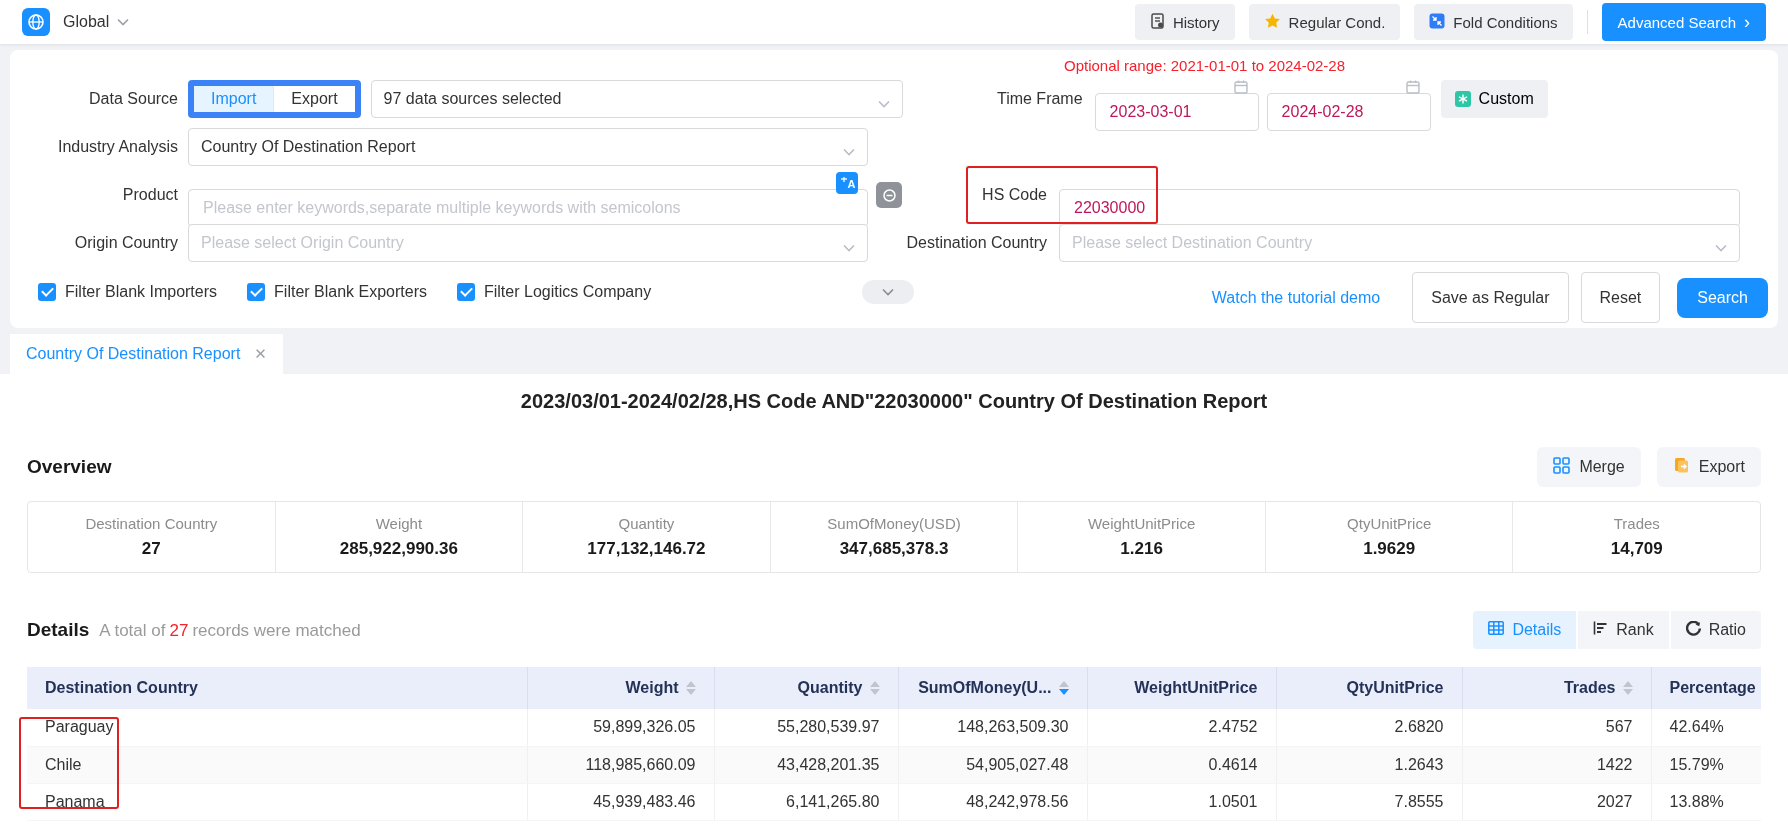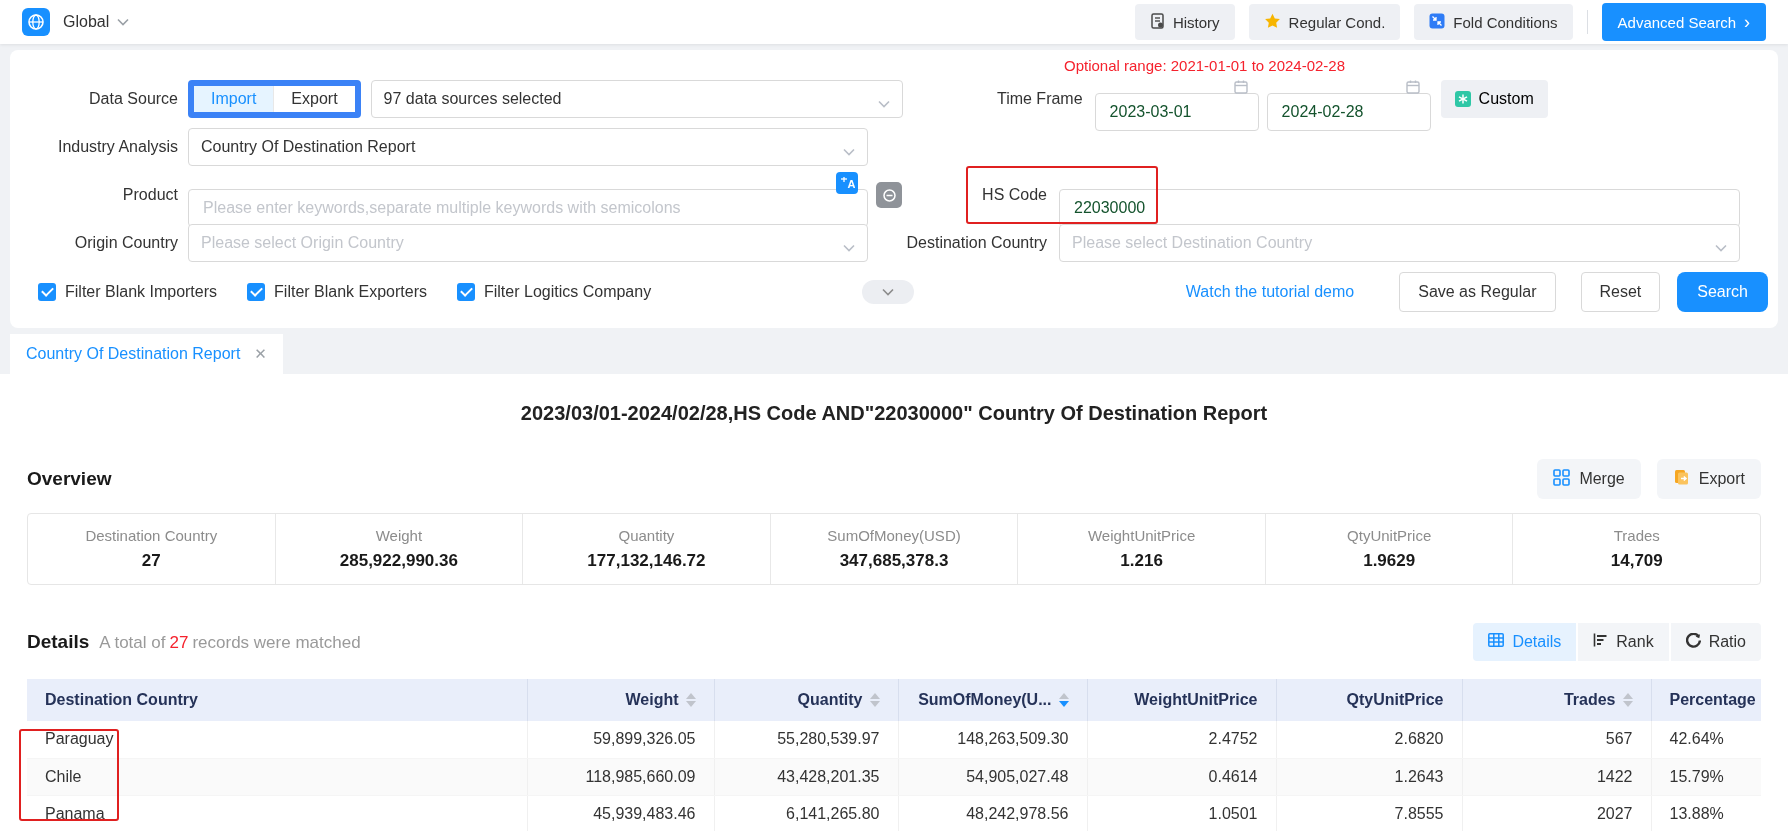--- a/index.html
+++ b/index.html
@@ -31,21 +31,21 @@
   .flabel { width:140px; min-width:140px; text-align:right; margin-right:10px; font-size:16px; color:#333; }
   .mid-label { text-align:right; padding-right:12px; font-size:16px; color:#333; }
   .seg { display:flex; height:38px; border:6px solid #3b82f6; border-radius:4px; overflow:hidden; }
   .seg-item { padding:0 17px; display:flex; align-items:center; font-size:16px; cursor:pointer; background:#fff; }
   .seg-item.active { background:#e6f4ff; color:var(--accent,#1890ff); }
   .seg-item + .seg-item { border-left:1px solid #e8e8e8; }
   .select-box { height:38px; border:1px solid #d9d9d9; border-radius:4px; background:#fff;
     display:flex; align-items:center; padding:0 12px; font-size:16px; position:relative; cursor:pointer; }
   .select-box .sel-chev { position:absolute; right:12px; top:13px; }
   .inp { height:38px; border:1px solid #d9d9d9; border-radius:4px; padding:0 14px; font-size:16px;
-    color:#14532d; font-family:inherit; background:#fff;margin-top:25px; }
+    color:#be185d; font-family:inherit; background:#fff;margin-top:25px; }
   .inp::placeholder { color:#c3c6cc; }
   .inp-wrap { position:relative; display:flex; align-items:center; }
   .date-wrap { position:relative; }
   .date-wrap .cal { position:absolute; right:10px; top:11px; pointer-events:none; }
   .date-inp { width:164px; padding-right:34px; }
   .custom-btn { height:38px; margin-left:10px; background:#eef0f4; border:none; border-radius:4px;
     padding:0 14px; display:inline-flex; align-items:center; gap:8px; font-size:16px; cursor:pointer; font-family:inherit; }
   .teal-ic { width:16px; height:16px; border-radius:3px; background:var(--teal,#2ec7a6);
     display:inline-flex; align-items:center; justify-content:center; }
   .translate-ic { position:absolute; right:10px; top:8px; width:22px; height:22px; border-radius:4px;
@@ -54,36 +54,36 @@
     display:inline-flex; align-items:center; justify-content:center; cursor:pointer; }
   .checkbox-item { display:flex; align-items:center; margin-right:30px; cursor:pointer; }
   .cbox { width:18px; height:18px; border-radius:3px; background:var(--accent,#1890ff); position:relative; }
   .cbox::after { content:""; position:absolute; left:4px; top:4px; width:9px; height:5px;
     border-left:2px solid #fff; border-bottom:2px solid #fff; transform:rotate(-45deg); }
   .cbox-label { margin-left:9px; font-size:16px; }
   .collapse-pill { position:absolute; left:824px; top:8px; width:52px; height:24px; border:none;
     border-radius:12px; background:#eceef2; display:flex; align-items:center; justify-content:center; cursor:pointer; }
   .row-actions { position:absolute; right:-18px; top:0; display:flex; align-items:center; }
   .tutorial-link { color:var(--accent,#1890ff); font-size:16px; text-decoration:none; margin-right:20px; cursor:pointer; }
-  .ghost-btn { height:40px; background:#fff; border:1px solid #d9d9d9; border-radius:4px;
-    padding:0 18px; font-size:16px; color:#333; margin-left:25px; cursor:pointer; font-family:inherit; }
+  .ghost-btn { height:51px; background:#fff; border:1px solid #d9d9d9; border-radius:4px;
+    padding:0 18px; font-size:16px; color:#333; margin-left:12px; cursor:pointer; font-family:inherit; }
   .primary-btn { height:40px; background:var(--accent,#1890ff); border:none; border-radius:8px;
     padding:0 20px; font-size:16px; color:#fff; margin-left:17px; cursor:pointer; font-family:inherit; }
   .annotation { position:absolute; border:2px solid var(--annotation,#e02020); border-radius:3px; pointer-events:none; }
   .anno-hs { left:956px; top:116px; width:192px; height:58px; }
 
   
   .tabbar { height:46px; padding:6px 0 0 10px; }
   .tab { display:inline-flex; align-items:center; height:40px; background:#fff; padding:0 16px; cursor:pointer; }
   .tab-label { color:var(--accent,#1890ff); font-size:16px; }
   .tab-close { margin-left:14px; color:#9aa0a6; font-size:15px; cursor:pointer; }
 
   
   .content { background:#fff; min-height:459px; padding:0 27px; }
-  .report-title { text-align:center; padding-top:28px; font-size:20px; font-weight:bold; color:#222; }
+  .report-title { text-align:center; padding-top:16px; font-size:20px; font-weight:bold; color:#222; }
   .section-head { display:flex; align-items:center; justify-content:space-between; margin-top:34px; }
   .section-title { font-size:19px; font-weight:bold; color:#1a1a1a; }
   .head-btns { display:flex; gap:16px; }
   .soft-btn { height:40px; background:#f3f5f8; border:none; border-radius:6px; padding:0 16px;
     display:inline-flex; align-items:center; gap:9px; font-size:16px; color:#333; cursor:pointer; font-family:inherit; }
   .overview-card { margin-top:14px; border:1px solid #e6e6e6; border-radius:4px; height:72px; display:flex; }
   .stat { flex:1; display:flex; flex-direction:column; align-items:center; justify-content:center; }
   .stat + .stat { border-left:1px solid #e8e8e8; }
   .stat-label { font-size:15px; color:#8c8c8c; }
   .stat-value { font-size:17px; font-weight:bold; color:#1a1a1a; margin-top:7px; }

